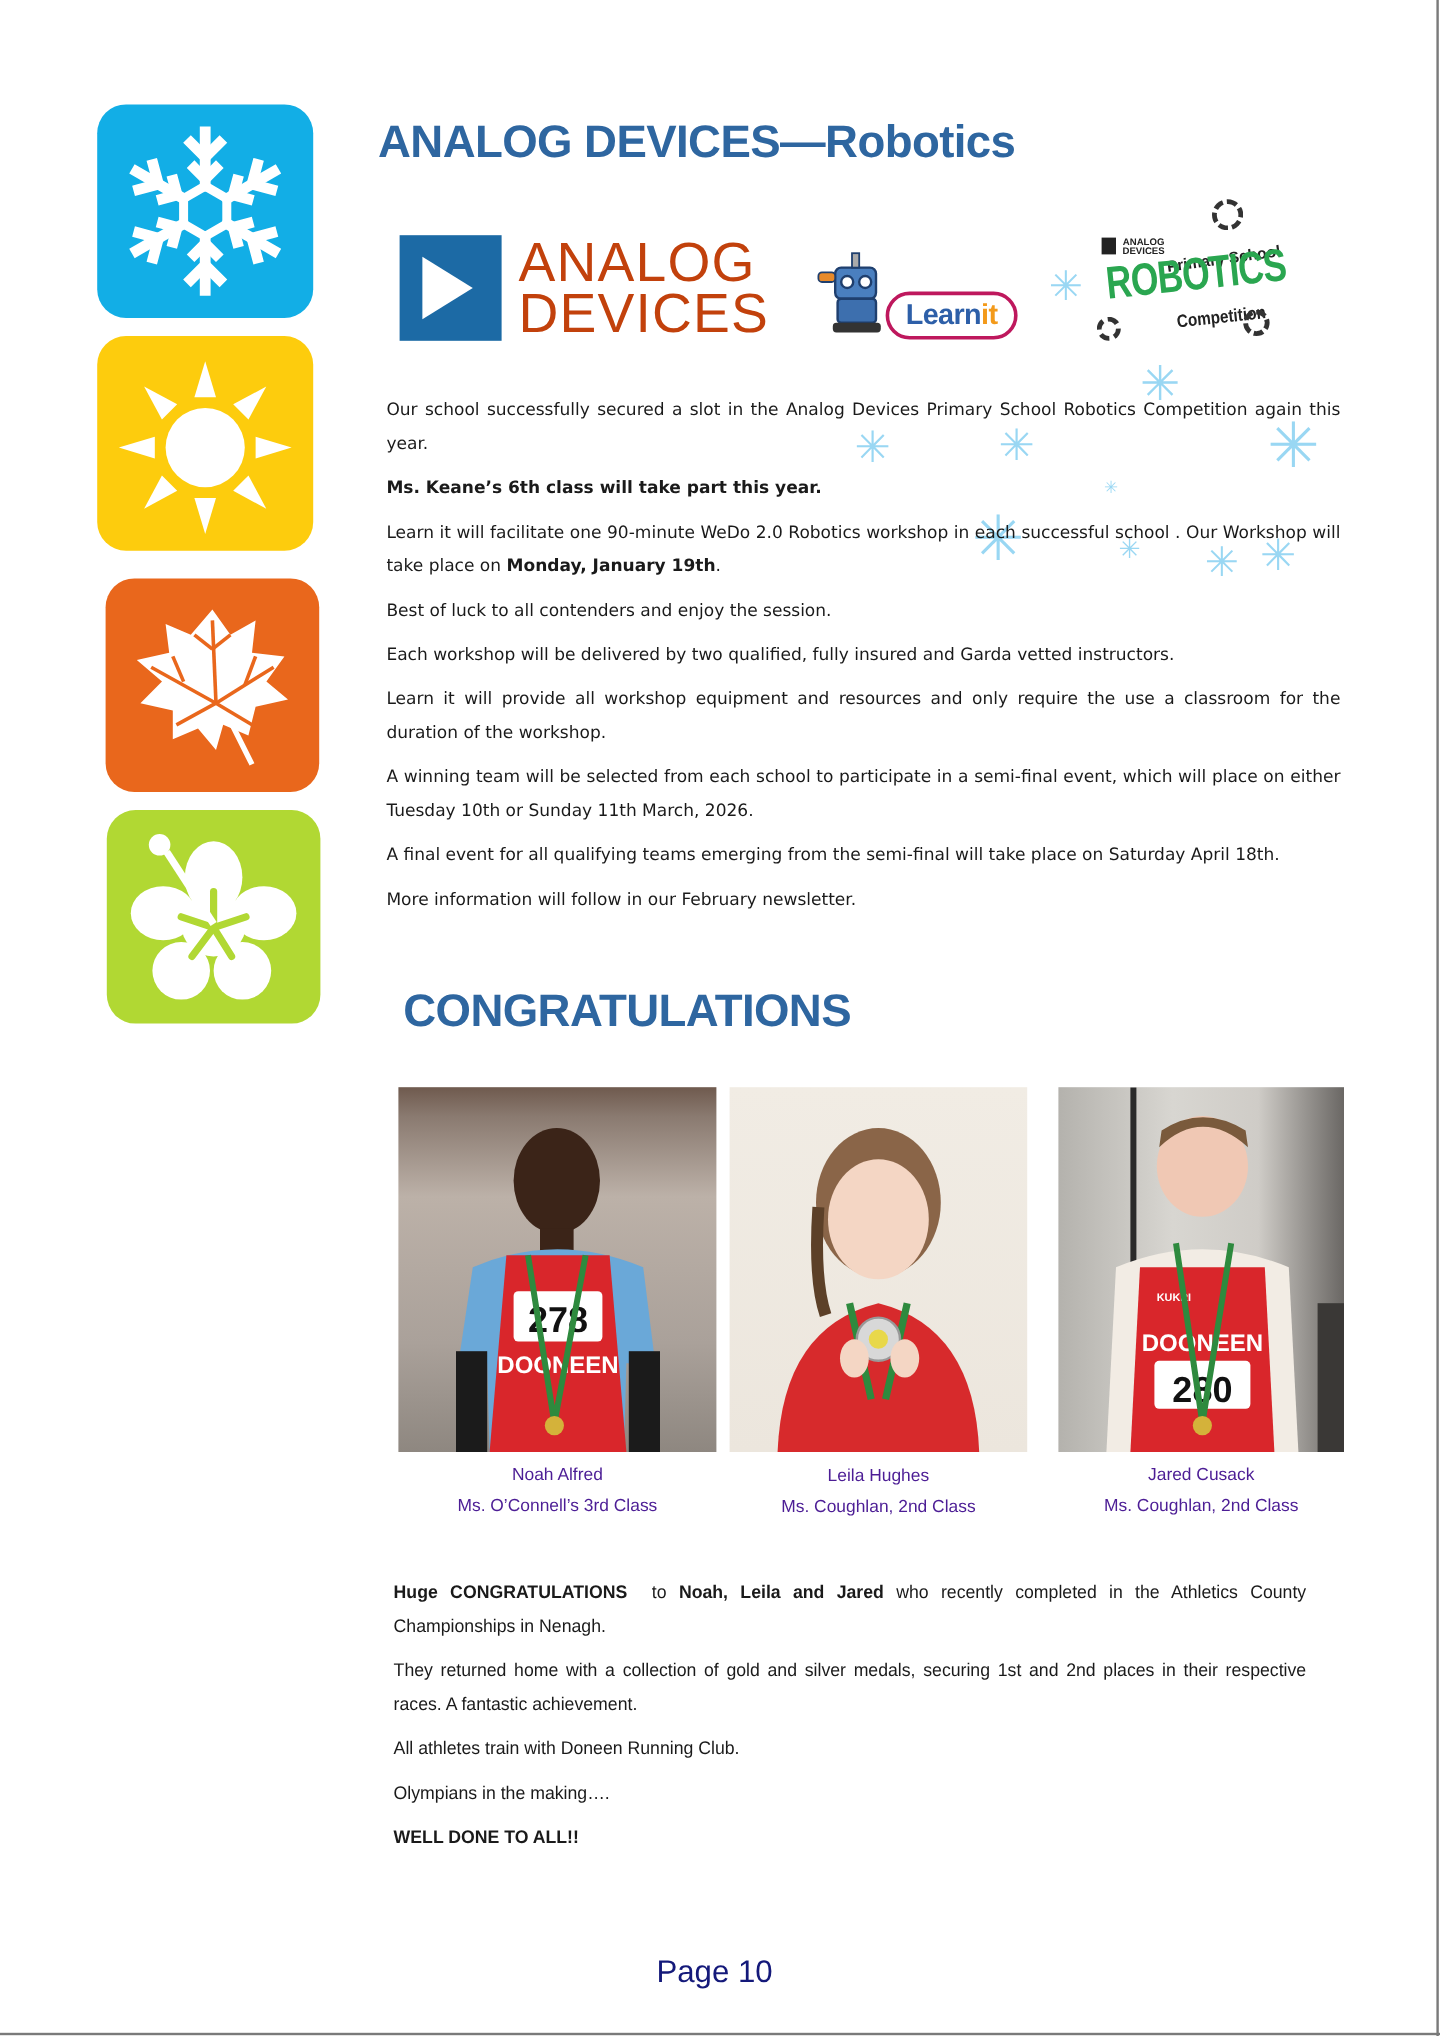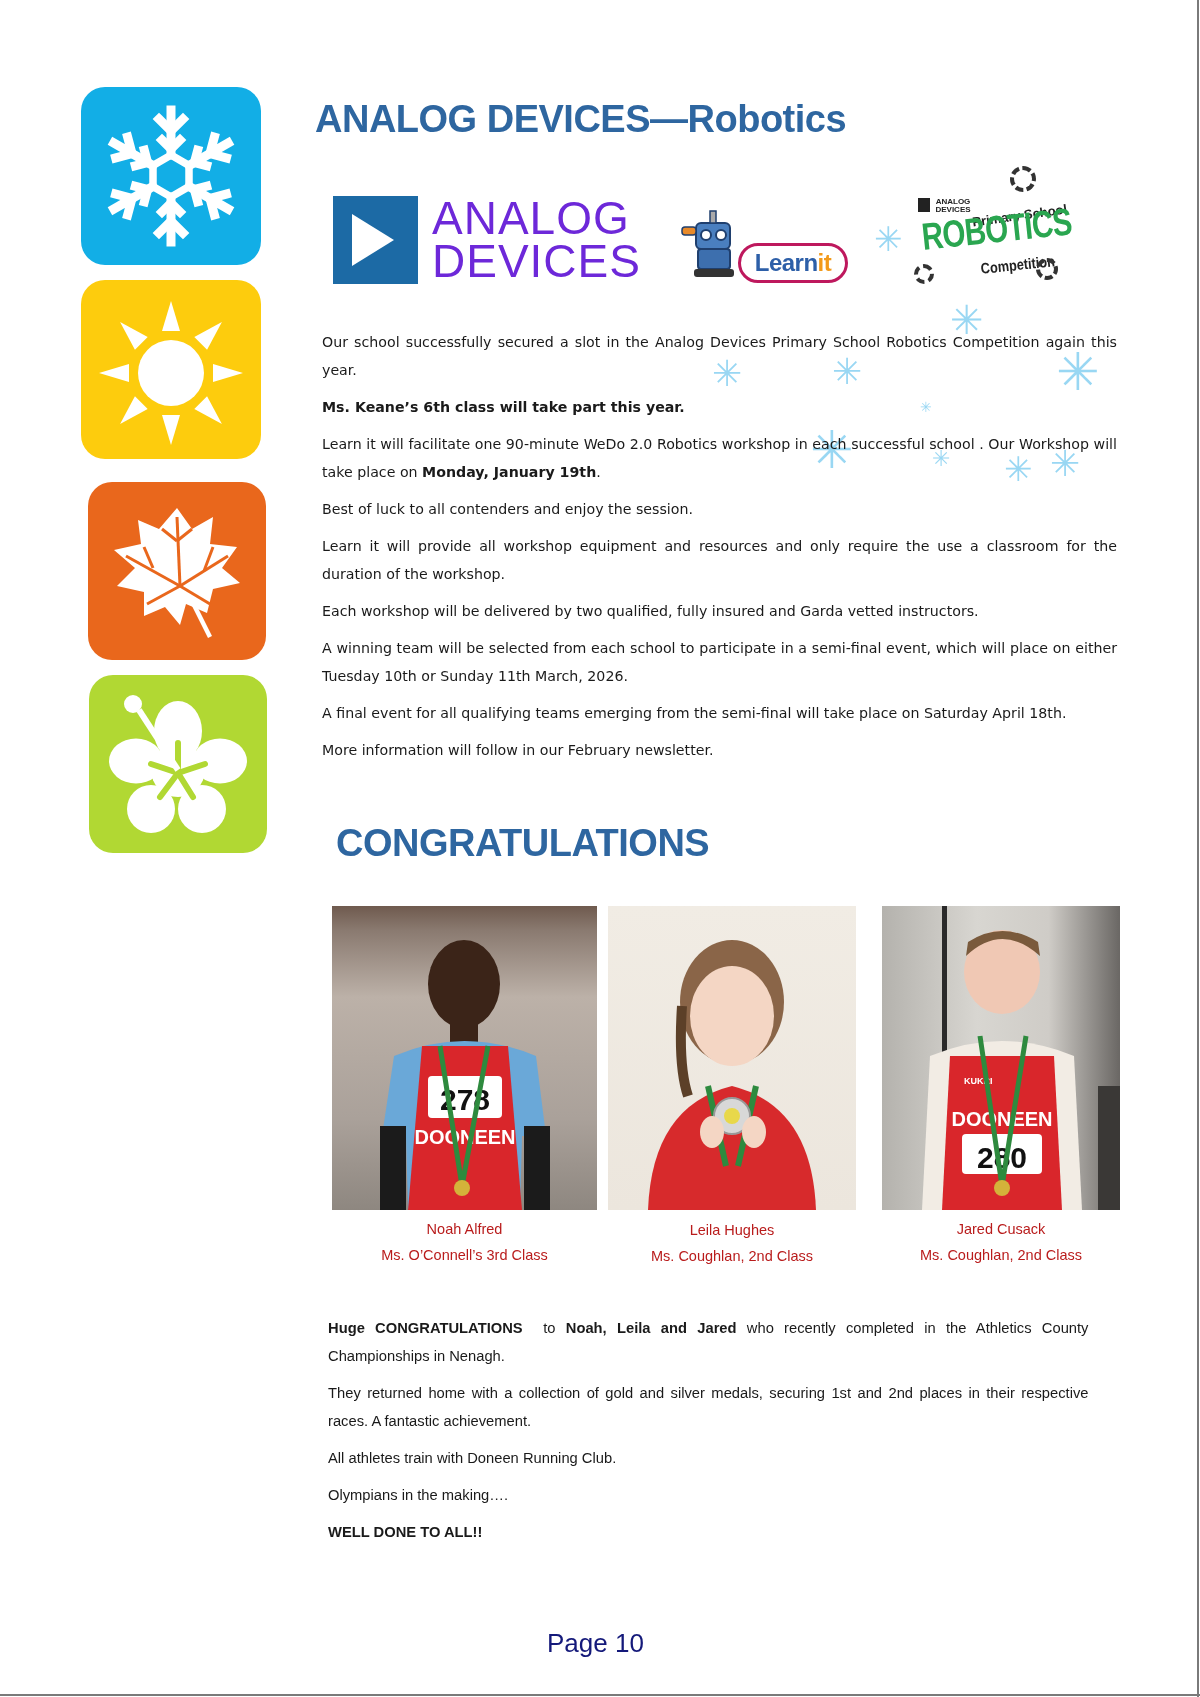--- a/index.html
+++ b/index.html
@@ -18,21 +18,21 @@
 
   
   .section-heading { position: absolute; font-family: "Liberation Sans", sans-serif; font-weight: 700; color: #2e66a0; letter-spacing: -0.5px; white-space: nowrap; }
   .heading-robotics { left: 315px; top: 98px; font-size: 38px; }
   .heading-congrats { left: 336px; top: 822px; font-size: 38px; }
 
   
   .logo-ad { position: absolute; left: 333px; top: 196px; width: 322px; height: 88px; display: flex; align-items: center; }
   .logo-ad-mark { width: 85px; height: 88px; background: #1c6aa5; position: relative; flex-shrink: 0; }
   .logo-ad-mark::after { content: ""; position: absolute; left: 19px; top: 18px; border-left: 42px solid #fff; border-top: 26px solid transparent; border-bottom: 26px solid transparent; }
-  .logo-ad-text { margin-left: 14px; color: #6d28d9; font-family: "Liberation Sans", sans-serif; font-size: 46px; line-height: 43px; font-weight: 400; letter-spacing: 1px; }
+  .logo-ad-text { margin-left: 14px; color: #c2410c; font-family: "Liberation Sans", sans-serif; font-size: 46px; line-height: 43px; font-weight: 400; letter-spacing: 1px; }
   .logo-learnit { position: absolute; left: 678px; top: 203px; width: 195px; height: 80px; }
   .learnit-robot { position: absolute; left: 0; top: 4px; width: 70px; height: 72px; }
   .learnit-pill { position: absolute; left: 60px; top: 40px; width: 110px; height: 40px; border: 3px solid #be185d; border-radius: 22px; background: #fff; display: flex; align-items: center; justify-content: center; font-weight: 700; font-size: 24px; color: #2d5fa8; letter-spacing: -0.5px; }
   .learnit-pill .it { color: #f39a1a; }
   .logo-competition { position: absolute; left: 912px; top: 158px; width: 160px; height: 128px; }
   .comp-ad { position: absolute; left: 6px; top: 40px; font-size: 8px; line-height: 8px; color: #222; font-weight: 700; }
   .comp-ad-mark { display: inline-block; width: 12px; height: 14px; background: #222; vertical-align: top; margin-right: 2px; position: relative; }
   .comp-primary { position: absolute; left: 60px; top: 50px; font-size: 13px; font-weight: 700; color: #222; transform: rotate(-8deg); white-space: nowrap; font-family: "Liberation Sans", sans-serif; }
   .comp-robotics { position: absolute; left: 10px; top: 58px; font-size: 38px; font-weight: 700; color: #2aa650; transform: rotate(-6deg) scaleX(0.78); transform-origin: left; letter-spacing: -1px; white-space: nowrap; font-family: "Liberation Sans", sans-serif; }
   .comp-competition { position: absolute; left: 62px; top: 98px; font-size: 15px; font-weight: 700; color: #222; transform: rotate(-6deg) scaleX(0.85); white-space: nowrap; }
@@ -45,21 +45,21 @@
   .para b { font-weight: 700; }
   .robotics-body { top: 328px; }
   .congrats-body { left: 328px; width: 784px; top: 1314px; font-family: "Liberation Sans", sans-serif; font-size: 15.2px; transform: scaleX(0.97); transform-origin: left; }
   .congrats-body .para { margin-bottom: 9px; }
 
   
   .photo { position: absolute; overflow: hidden; }
   .photo-noah { left: 332px; top: 906px; width: 265px; height: 304px; background: linear-gradient(180deg, #6f5a4e 0%, #8a7a70 8%, #bcb1a8 30%, #aaa19a 70%, #8e8780 100%); }
   .photo-leila { left: 608px; top: 906px; width: 248px; height: 304px; background: linear-gradient(180deg, #f1ece4 0%, #ece6dd 100%); }
   .photo-jared { left: 882px; top: 906px; width: 238px; height: 304px; background: linear-gradient(90deg, #b4b2ad 0%, #d8d6d1 40%, #cfccc7 70%, #6a6764 100%); }
-  .caption { position: absolute; text-align: center; font-family: "Liberation Sans", sans-serif; font-size: 14.5px; line-height: 26px; color: #b91c1c; white-space: nowrap; }
+  .caption { position: absolute; text-align: center; font-family: "Liberation Sans", sans-serif; font-size: 14.5px; line-height: 26px; color: #4c1d95; white-space: nowrap; }
   .cap-noah { left: 332px; width: 265px; top: 1216px; }
   .cap-leila { left: 608px; width: 248px; top: 1217px; }
   .cap-jared { left: 882px; width: 238px; top: 1216px; }
 
   .page-number { position: absolute; left: 547px; top: 1628px; font-family: "Liberation Sans", sans-serif; font-weight: 400; font-size: 26px; color: #14197a; }
 </style>
 </head>
 <body>
 
 <div class="page-border-right"></div>
@@ -181,22 +181,22 @@
 <div class="snowflake-deco" style="left:810px;top:424px;font-size:52px;">✳</div>
 <div class="snowflake-deco" style="left:932px;top:448px;font-size:22px;">✳</div>
 <div class="snowflake-deco" style="left:1004px;top:452px;font-size:34px;">✳</div>
 <div class="snowflake-deco" style="left:1050px;top:446px;font-size:36px;">✳</div>
 
 <div class="body-text robotics-body">
   <p class="para">Our school successfully secured a slot in the Analog Devices Primary School Robotics Competition again this year.</p>
   <p class="para"><b>Ms. Keane’s 6th class will take part this year.</b></p>
   <p class="para"><span>Learn it will facilitate one 90-minute WeDo 2.0 Robotics workshop in each successful school .  Our Workshop will take place on </span><b>Monday, January 19th</b><span>.</span></p>
   <p class="para">Best of luck to all contenders and enjoy the session.</p>
+  <p class="para">Each workshop will be delivered by two qualified, fully insured and Garda vetted instructors.</p>
   <p class="para">Learn it will provide all workshop equipment and resources and only require the use  a classroom for the duration of the workshop.</p>
-  <p class="para">Each workshop will be delivered by two qualified, fully insured and Garda vetted instructors.</p>
   <p class="para">A winning team will be selected from each school to participate in a semi-final event, which will place on either Tuesday 10th or Sunday 11th March, 2026.</p>
   <p class="para">A final event for all qualifying teams emerging from the semi-final will take place on Saturday April 18th.</p>
   <p class="para">More information will follow in our February newsletter.</p>
 </div>
 
 <h2 class="section-heading heading-congrats">CONGRATULATIONS</h2>
 
 <div class="photo photo-noah">
   <svg width="265" height="304" viewBox="0 0 265 304">
     <ellipse cx="132" cy="78" rx="36" ry="44" fill="#3b2418"></ellipse>

